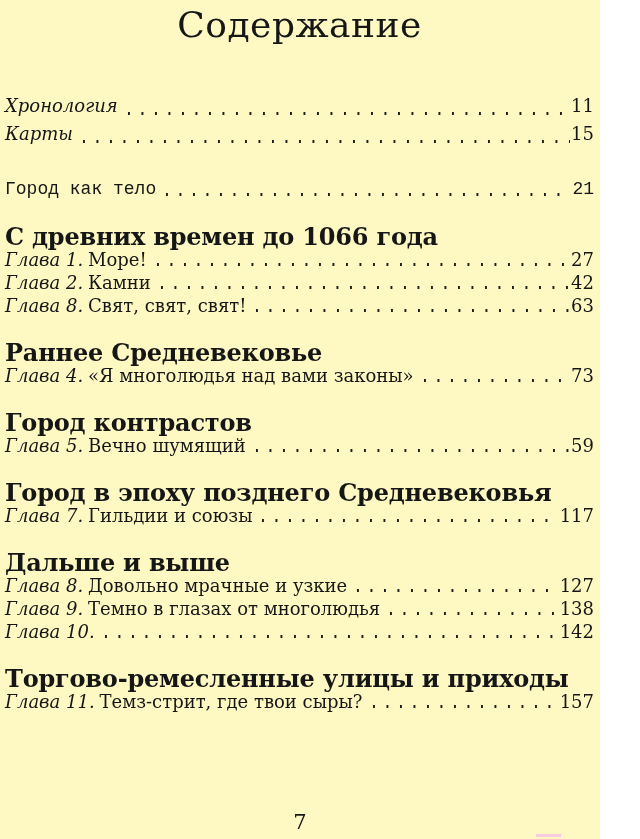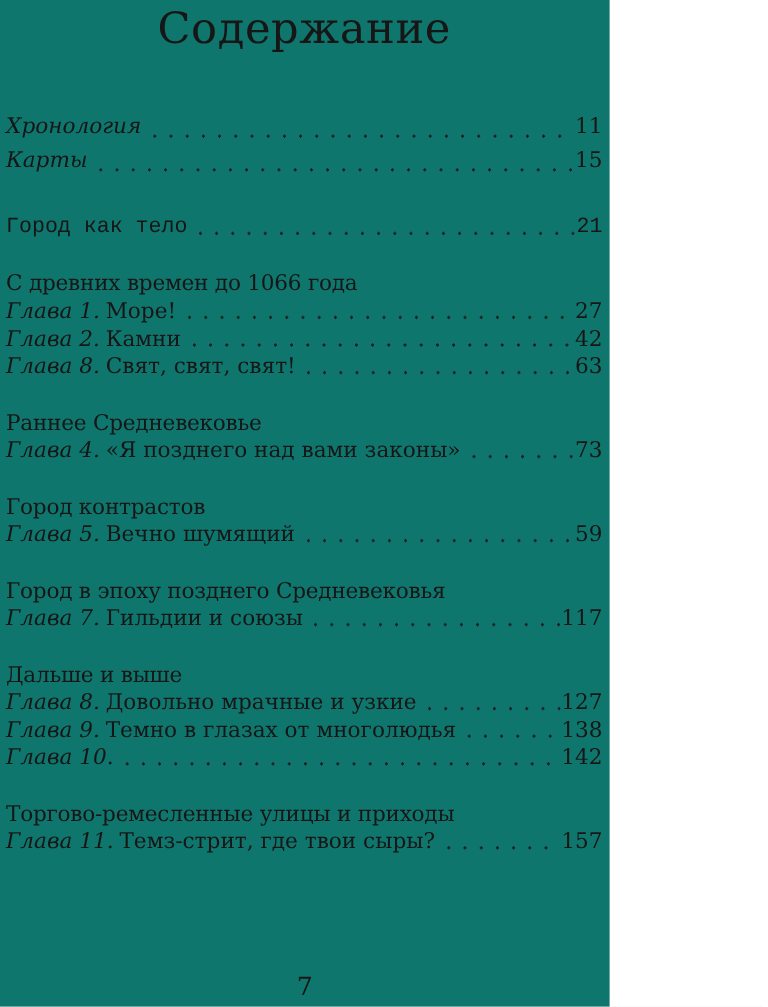--- a/index.html
+++ b/index.html
@@ -1,41 +1,41 @@
 <!DOCTYPE html>
 <html><head>
 <meta charset="utf-8">
 <style>
   html, body { margin: 0; padding: 0; background: #ffffff; }
   .page {
     position: relative;
-    width: 508px; height: 839px;
-    background: #0f766e;
+    width: 600px; height: 839px;
+    background: #fef9c3;
     color: #161616;
     font-family: "DejaVu Serif", serif;
     box-sizing: border-box;
     padding: 2px 6px 0 5px;
     overflow: hidden;
   }
   .title {
     margin: 0;
     text-align: center;
     font-weight: normal;
     font-size: 36px;
     line-height: 46px;
     letter-spacing: 0.5px;
   }
   .toc { margin-top: 44px; }
   .group { margin-top: 24px; }
   .group:first-child { margin-top: 0; }
   .group:nth-child(1) .row { height: 28px; line-height: 28px; }
   .group:nth-child(2) { margin-top: 30px; font-family: Liberation Mono, monospace; }
   .hdr {
-    font-weight: normal;
-    font-size: 18px;
+    font-weight: bold;
+    font-size: 24px;
     height: 23px; line-height: 23px;
     white-space: nowrap;
     letter-spacing: -0.2px;
   }
   .row {
     display: flex;
     font-size: 18px;
     height: 23px; line-height: 23px;
     white-space: nowrap;
   }
@@ -106,21 +106,21 @@
           <span class="it">Глава 8.</span>
           <span class="tx">Свят, свят, свят!</span>
           <span class="dots"></span>
           <span class="pg">63</span>
         </div>
       </div>
       <div class="group">
         <div class="hdr">Раннее Средневековье</div>
         <div class="row">
           <span class="it">Глава 4.</span>
-          <span class="tx">«Я позднего над вами законы»</span>
+          <span class="tx">«Я многолюдья над вами законы»</span>
           <span class="dots"></span>
           <span class="pg">73</span>
         </div>
       </div>
       <div class="group">
         <div class="hdr">Город контрастов</div>
         <div class="row">
           <span class="it">Глава 5.</span>
           <span class="tx">Вечно шумящий</span>
           <span class="dots"></span>

